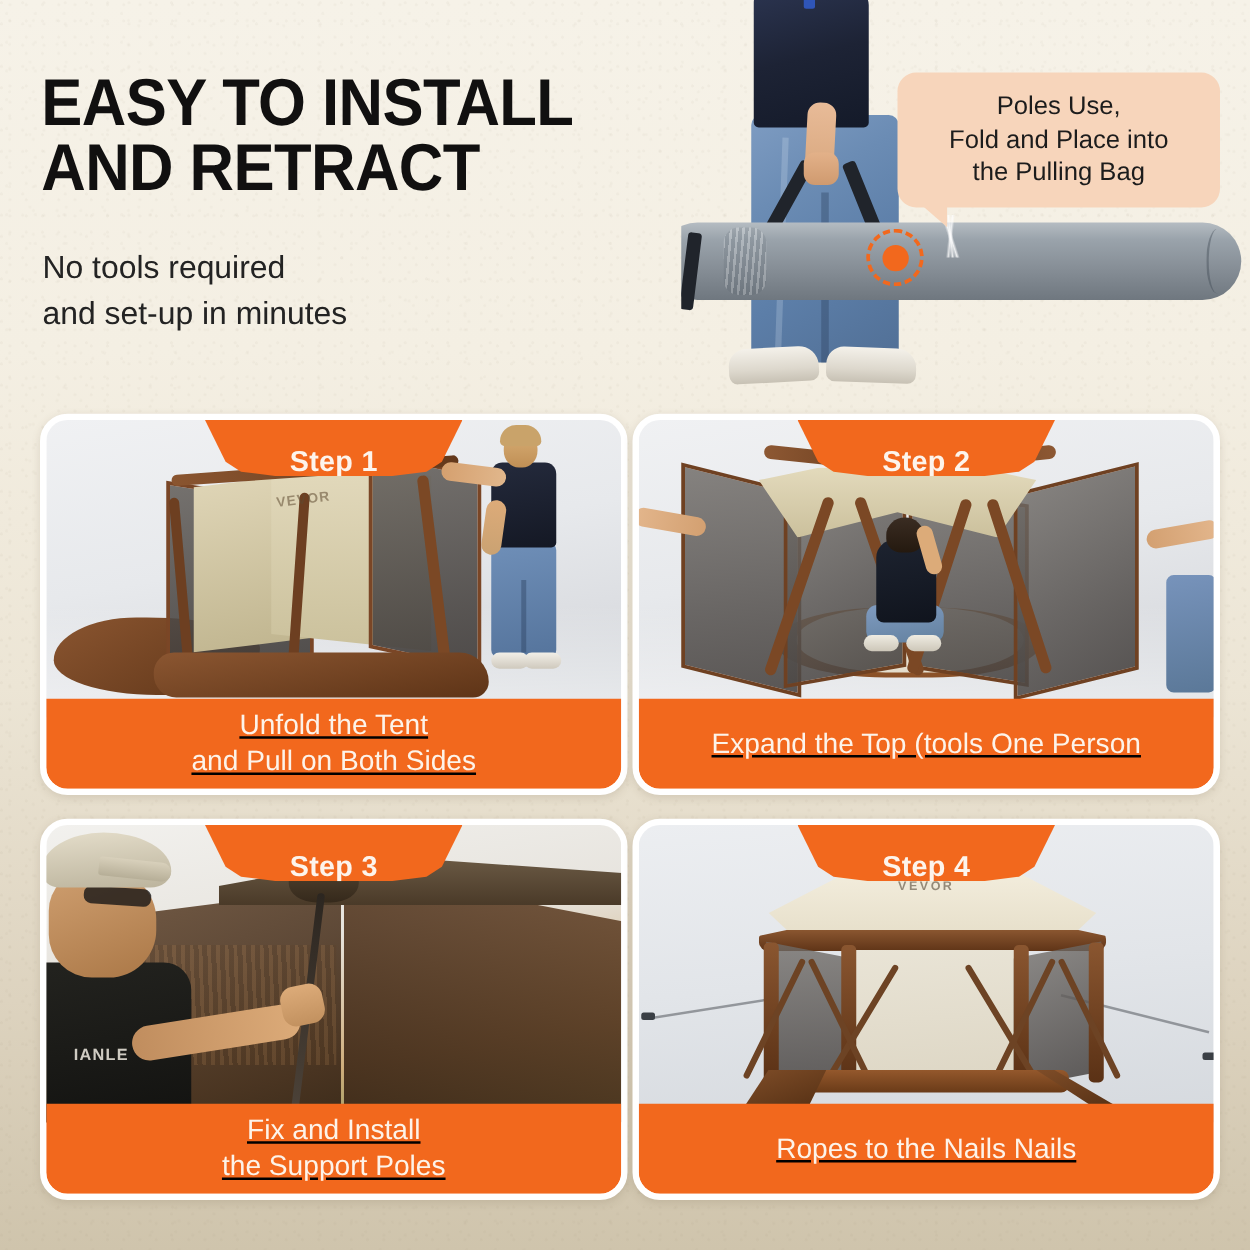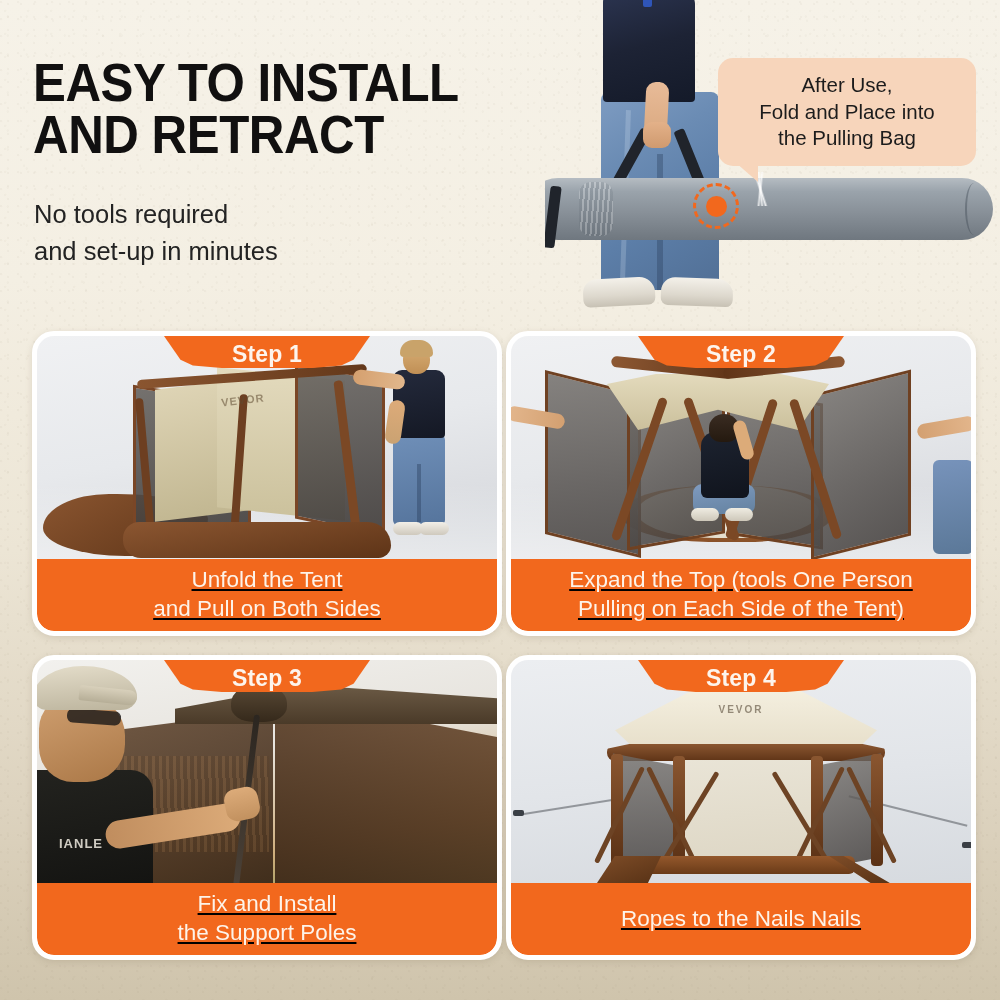--- a/index.html
+++ b/index.html
@@ -148,24 +148,24 @@
   #p1 { left:32px;  top:331px; }
   #p2 { left:506px; top:331px; }
   #p3 { left:32px;  top:655px; }
   #p4 { left:506px; top:655px; }
 
   .photo { position:absolute; left:0; top:0; right:0; height:238px; overflow:hidden; }
 
   
   .badge {
     position:absolute; left:50%; top:0; transform:translateX(-50%);
-    width:206px; height:32px; z-index:6;
+    width:206px; height:45px; z-index:6;
     background:#f2681d;
     clip-path:polygon(0 0, 100% 0, 92% 74%, 86% 92%, 72% 100%, 28% 100%, 14% 92%, 8% 74%);
-    display:flex; align-items:flex-start; justify-content:center;
+    display:flex; align-items:flex-end; justify-content:center;
   }
   .badge span {
     font-size:23px; font-weight:bold; color:#fdf4ec; line-height:1; padding-top:7px;
     letter-spacing:.2px;
   }
 
   .caption {
     position:absolute; left:0; right:0; bottom:0; height:72px;
     background:#f2681d; display:flex; align-items:center; justify-content:center;
     text-align:center; border-radius:0 0 17px 17px;text-decoration:underline;
@@ -341,21 +341,21 @@
       <div class="hp-bag"></div>
       <div class="hp-strap s3"></div>
       <div class="hp-rays"></div>
       <div class="hp-marker">
           <i></i>
         </div>
     </div>
 
     <div id="callout">
       <div class="txt">
-        <div>After Use,</div>
+        <div>Poles Use,</div>
         <div>Fold and Place into</div>
         <div>the Pulling Bag</div>
       </div>
       <div class="tail"></div>
     </div>
   </div>
 
   <div class="panel" id="p1">
     <div class="photo">
       <div class="studio"></div>
@@ -423,21 +423,20 @@
       <div class="s2-armR"></div>
       <div class="s2-pLegR"></div>
 
       <div class="badge">
         <span>Step 2</span>
       </div>
     </div>
     <div class="caption">
       <div class="ct">
         <div>Expand the Top (tools One Person</div>
-        <div>Pulling on Each Side of the Tent)</div>
       </div>
     </div>
   </div>
 
   <div class="panel" id="p3">
     <div class="photo">
       <div class="s3-bg"></div>
       <div class="s3-meshL"></div>
       <div class="s3-woodgrain"></div>
       <div class="s3-meshR"></div>

